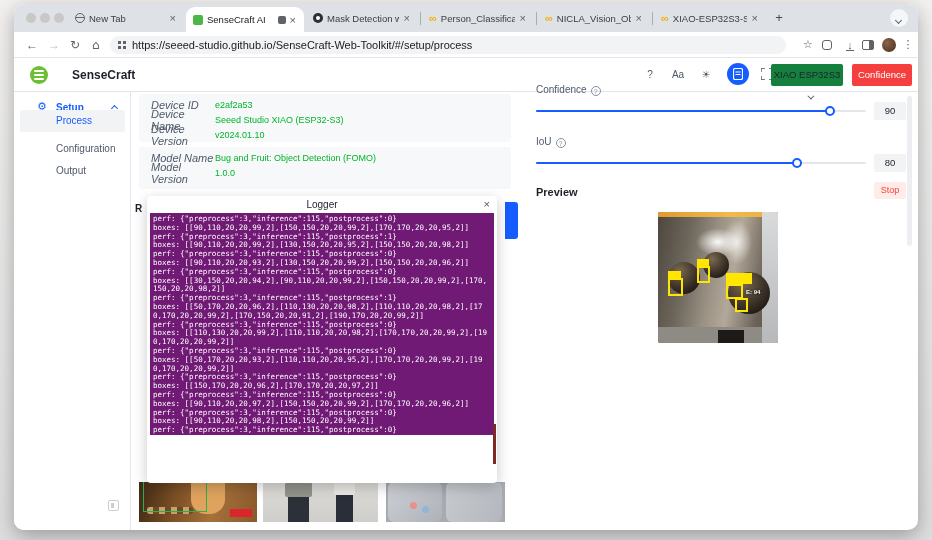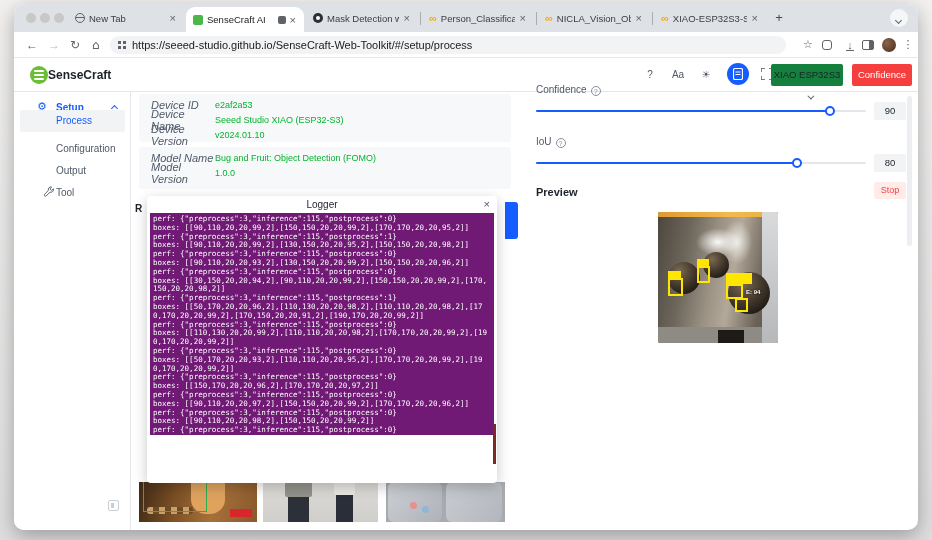--- a/index.html
+++ b/index.html
@@ -48,21 +48,21 @@
   .ext-ic { width:10px; height:10px; border:1.4px solid #5f6368; border-radius:3px; margin-top:8px; }
   .dl-ic { display:inline-block; border-bottom:1.6px solid #5f6368; padding:0 1px 0px 1px; line-height:10px; }
   .panel-ic { width:12px; height:10px; border:1.3px solid #5f6368; border-radius:2px; margin-top:8px; position:relative; }
   .panel-ic:after { content:""; position:absolute; right:0; top:0; bottom:0; width:4px; background:#5f6368; }
   .avatar { position:absolute; top:6px; width:14px; height:14px; border-radius:50%; background:radial-gradient(circle at 35% 35%, #8a6248, #4a2e1e); }
 
   
   .appheader { position:absolute; left:0; top:54px; width:904px; height:34px; background:#fff; border-bottom:1px solid #e5e6eb; }
   .logo { position:absolute; left:16px; top:8px; width:18px; height:18px; border-radius:50%; background:#6abf33; }
   .logo i { position:absolute; left:4px; width:10px; height:1.8px; background:#fff; border-radius:1px; }
-  .brand { position:absolute; left:34px; top:10px; font-size:12px; font-weight:bold; color:#1d2129; }
+  .brand { position:absolute; left:58px; top:10px; font-size:12px; font-weight:bold; color:#1d2129; }
   .hicon { position:absolute; top:7px; width:20px; height:20px; text-align:center; line-height:20px; font-size:10px; color:#4e5969; }
   .glyphfont { font-family:"DejaVu Sans", sans-serif; }
   .bluecircle { position:absolute; left:713px; top:5px; width:22px; height:22px; border-radius:50%; background:#165dff; text-align:center; }
   .fsq { position:absolute; left:747px; top:10px; width:12px; height:12px; }
   .devchip { position:absolute; left:757px; top:6px; width:72px; height:22px; background:#15803d; border-radius:2px; font-size:9.5px; color:#1d2129; line-height:22px; text-align:center; }
   .devchip .chev { border-color:#4e5969; margin-left:4px; transform:rotate(45deg) translateY(-2px); }
   .btn-disconnect { position:absolute; left:838px; top:6px; width:60px; height:22px; background:#f53f3f; border-radius:2px; color:#fff; font-size:9.5px; line-height:22px; text-align:center; }
 
   
   .sidebar { position:absolute; left:0; top:88px; width:117px; height:438px; background:#fff; border-right:1px solid #e5e6eb; }
@@ -251,26 +251,20 @@
       <span class="chev"></span>
     </div>
     <div class="sb-item sb-active" style="top:18px">
       <span>Process</span>
     </div>
     <div class="sb-item" style="top:46px">
       <span>Configuration</span>
     </div>
     <div class="sb-item" style="top:68px">
       <span>Output</span>
-    </div>
-    <div class="sb-item" style="top:90px">
-      <svg class="sb-tool-ic" width="11" height="11" viewBox="0 0 12 12">
-        <path d="M9.5 1.2 a2.8 2.8 0 0 0 -3.6 3.6 L1.6 9.1 a1.3 1.3 0 0 0 1.8 1.8 L7.7 6.6 a2.8 2.8 0 0 0 3.6-3.6 L9.4 4.9 7.6 3.1 Z" fill="none" stroke="#4e5969" stroke-width="1"></path>
-      </svg>
-      <span>Tool</span>
     </div>
     <div class="collapse-ic"></div>
   </div>
 
   <div class="panel p-dev">
     <div class="prow">
       <span class="pl">Device ID</span>
       <span class="pv">e2af2a53</span>
     </div>
     <div class="prow">

